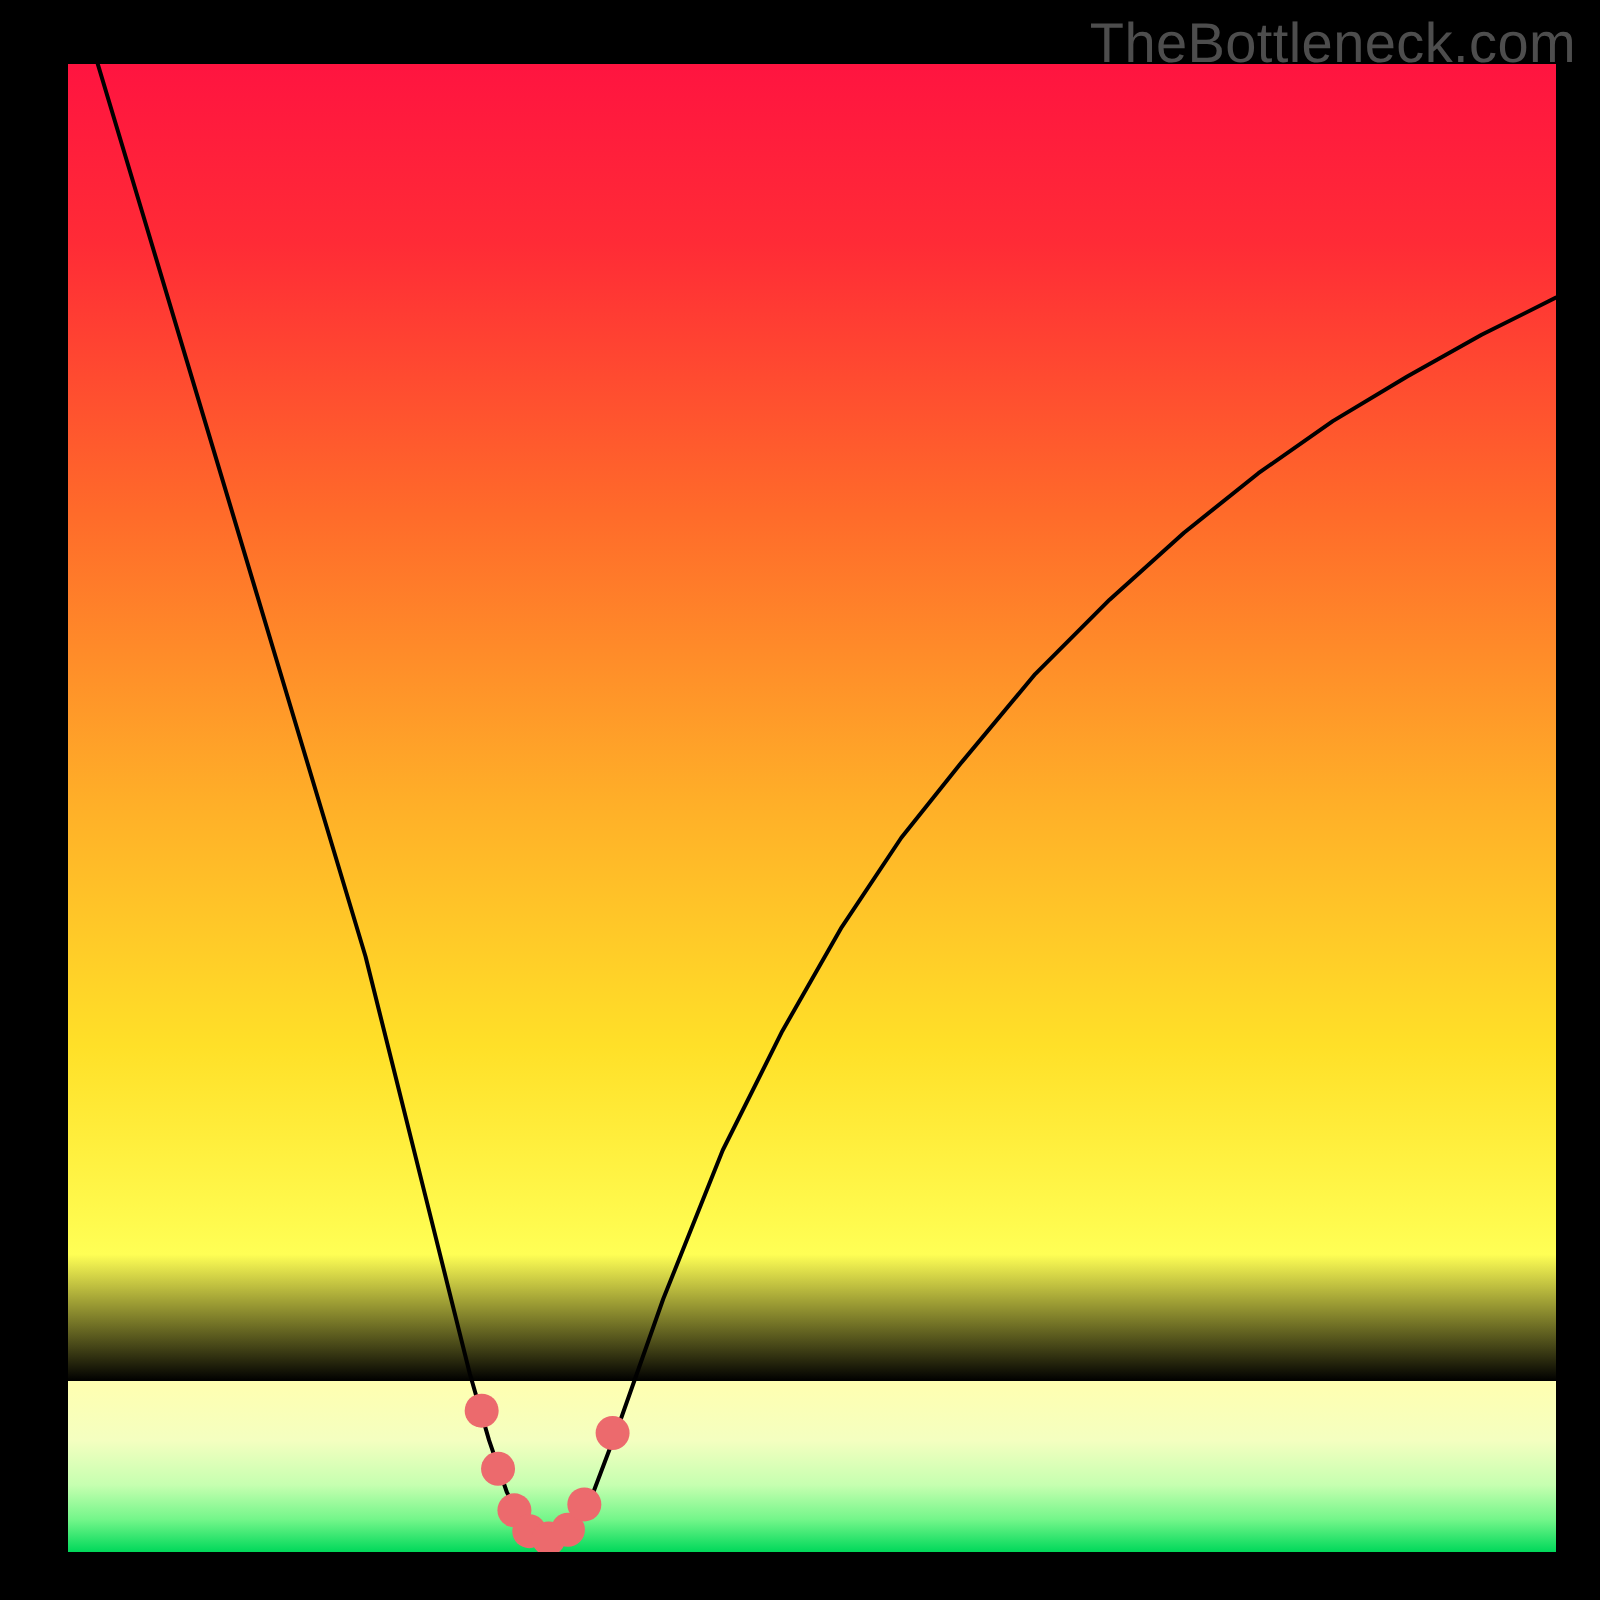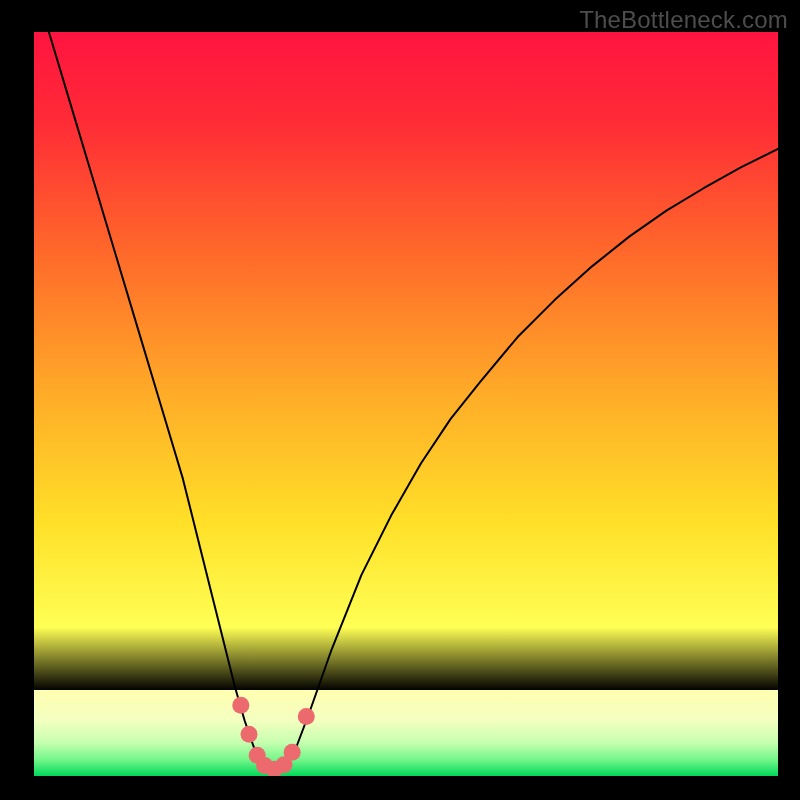--- a/index.html
+++ b/index.html
@@ -24,21 +24,21 @@
     left: 34px;
     top: 32px;
     width: 744px;
     height: 744px;
   }
   .watermark {
     position: absolute;
     top: 6px;
     right: 12px;
     color: #4d4d4d;
-    font-size: 24px;
+    font-size: 28px;
     font-weight: 400;
     letter-spacing: 0.2px;
     user-select: none;
   }
 </style>
 </head>
 <body>
 
 <div class="frame">
 

